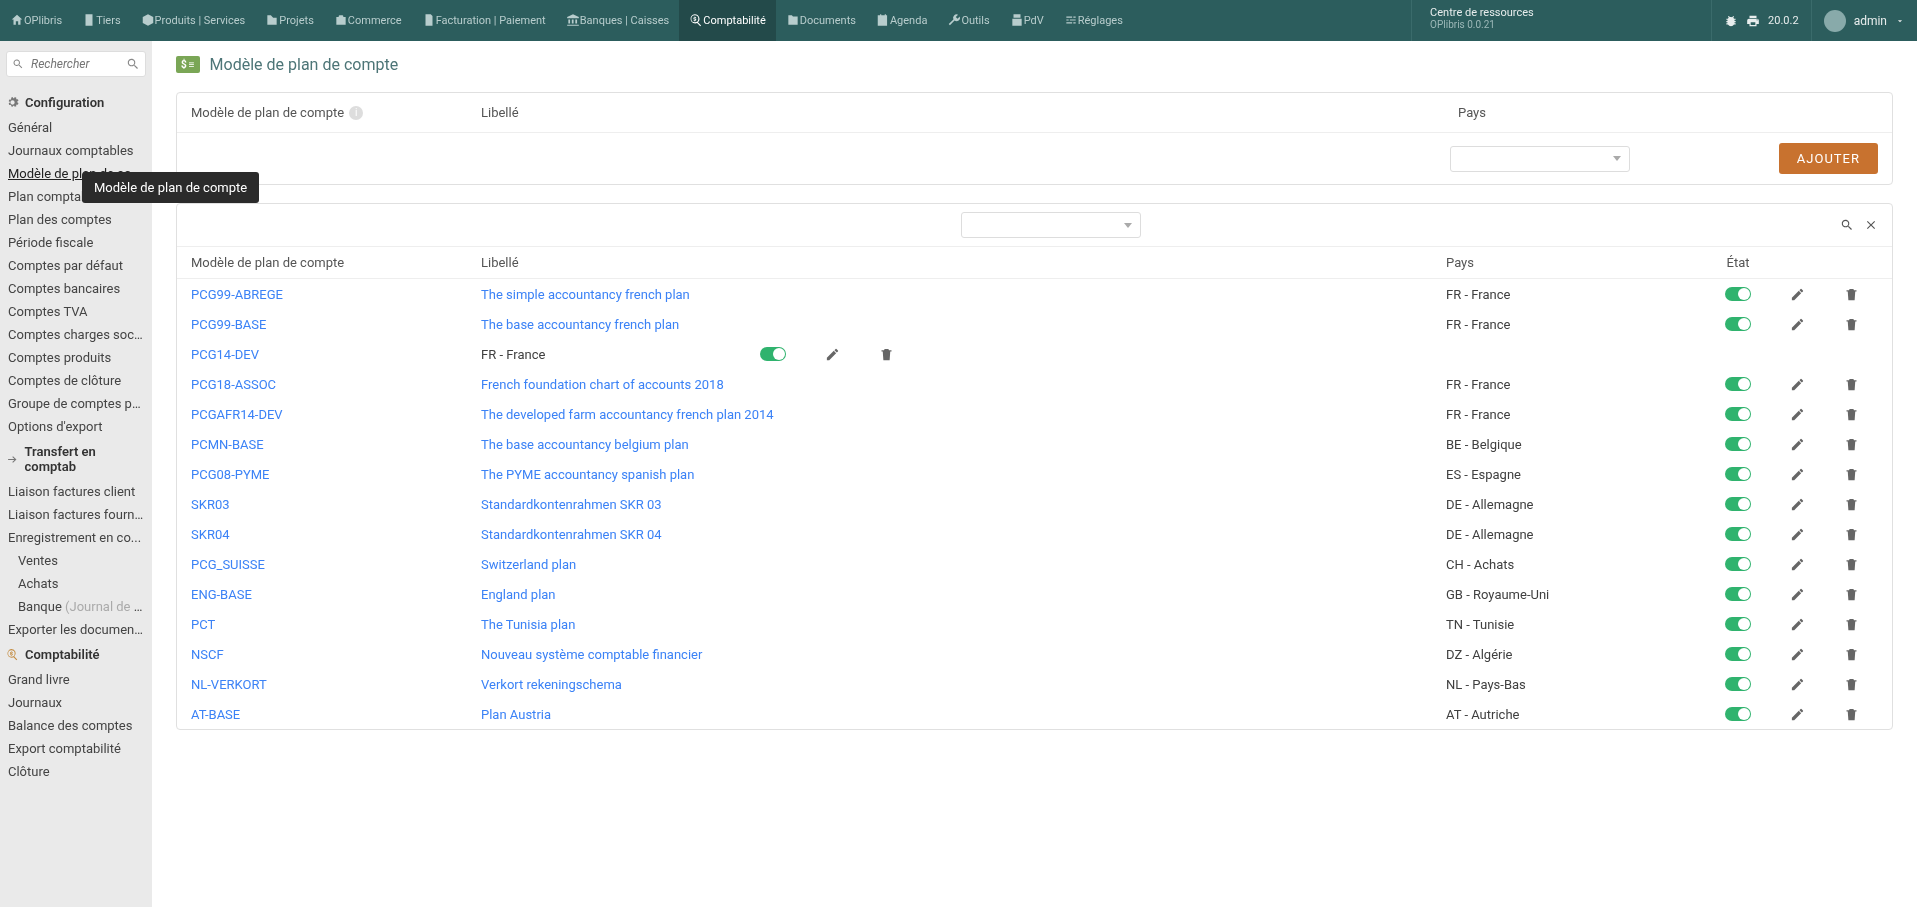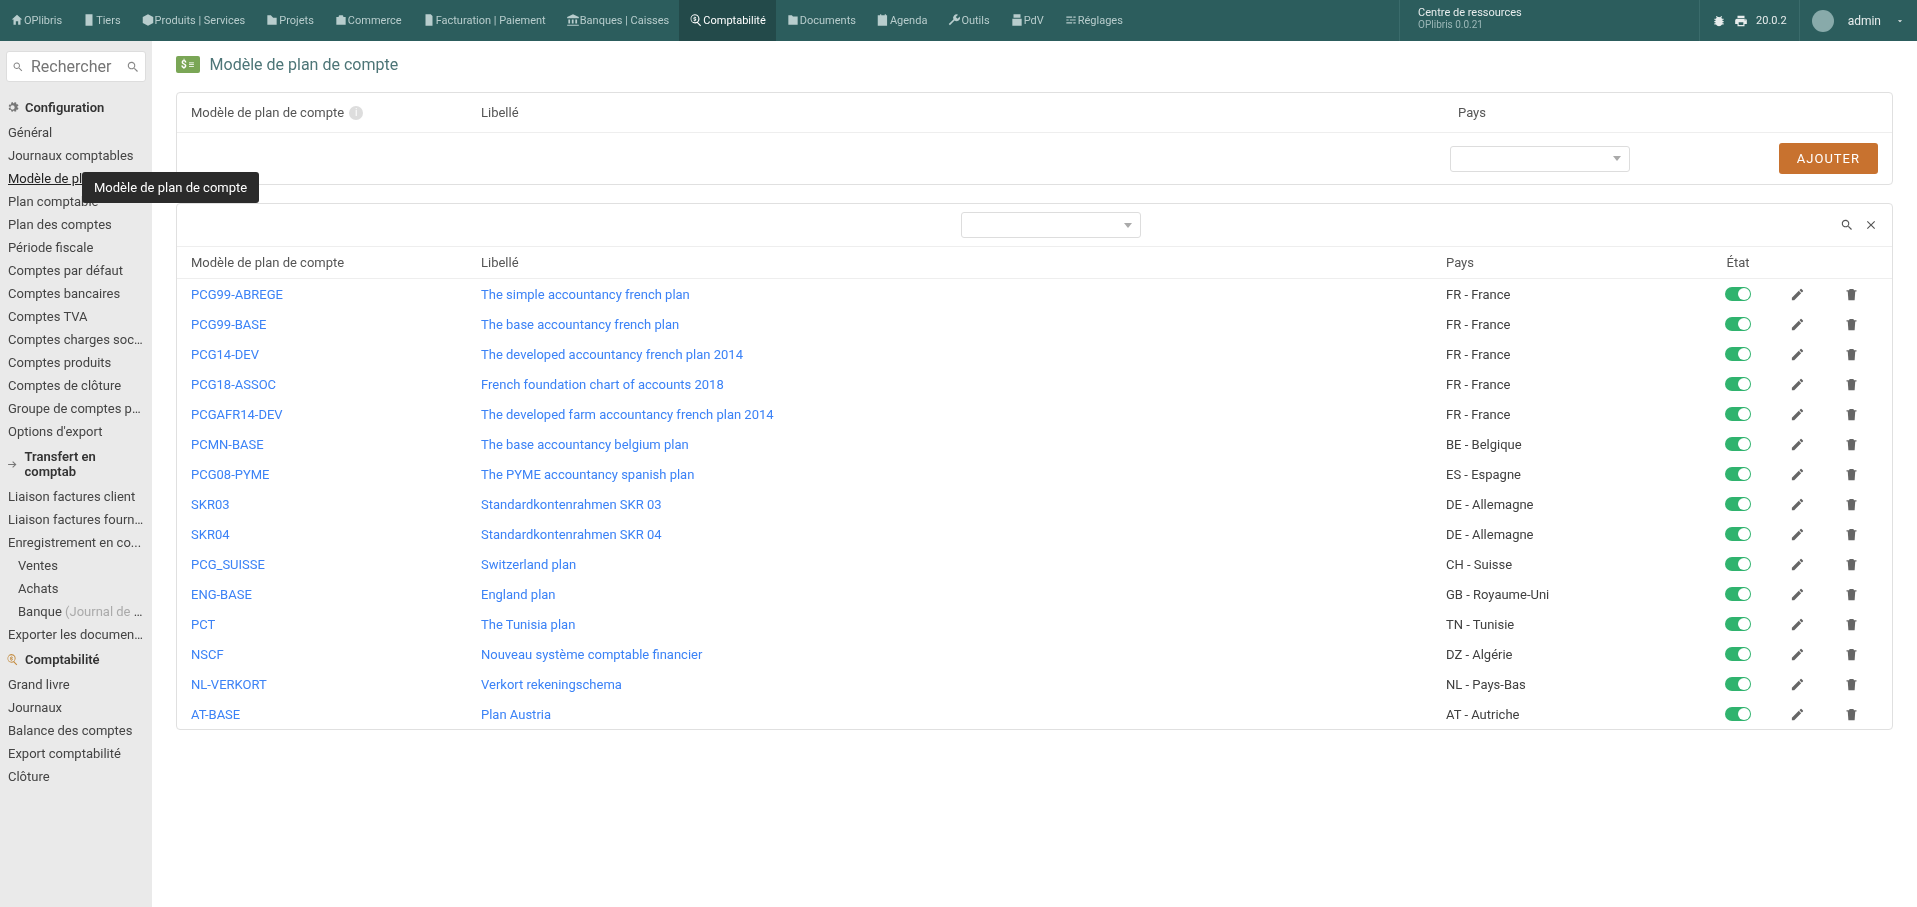--- a/index.html
+++ b/index.html
@@ -11,30 +11,30 @@
 .nav-item { display: flex; flex-direction: row; align-items: center; justify-content: center; padding: 0 10px; cursor: pointer; font-size: 11px; color: #b8cdcd; }
 .nav-item svg { width: 14px; height: 14px; margin-bottom: 2px; fill: #b8cdcd; }
 .nav-item.active { background: #234a4a; color: #fff; }
 .nav-item.active svg { fill: #fff; }
 .topnav-right { display: flex; }
 .resource-center { border-left: 1px solid #3a6b6b; padding: 6px 18px; font-size: 11px; color: #e8eded; min-width: 300px;}
 .resource-center .sub { font-size: 10px; color: #9cb8b8; }
 .top-icons { display: flex; align-items: center; gap: 8px; padding: 0 12px; border-left: 1px solid #3a6b6b; }
 .top-icons svg { width: 14px; height: 14px; fill: #e8eded; cursor: pointer; }
 .version-pill { color: #e8eded; font-size: 11px; }
-.user-block { display: flex; align-items: center; gap: 14px; padding: 0 12px; border-left: 1px solid #3a6b6b; color: #e8eded; font-size: 12px; cursor: pointer; }
+.user-block { display: flex; align-items: center; gap: 8px; padding: 0 12px; border-left: 1px solid #3a6b6b; color: #e8eded; font-size: 12px; cursor: pointer; }
 .avatar { width: 22px; height: 22px; border-radius: 50%; background: #8aa; display: inline-block; }
 
 
 .content { display: flex; height: calc(907px - 41px); }
 
 
 .sidebar { width: 152px; background: #eaeaea; padding: 10px 6px; overflow: hidden; }
 .searchwrap { position: relative; margin-bottom: 12px; }
-.searchwrap input { width: 100%; padding: 5px 24px 5px 24px; border: 1px solid #ddd; border-radius: 3px; font-size: 16px; background: #fff; }
+.searchwrap input { width: 100%; padding: 5px 24px 5px 24px; border: 1px solid #ddd; border-radius: 3px; font-size: 12px; background: #fff; font-style: italic; }
 .searchwrap .sicon { position: absolute; left: 6px; top: 50%; transform: translateY(-50%); fill: #888; width: 12px; height: 12px; }
 .searchwrap .sicon2 { position: absolute; right: 6px; top: 50%; transform: translateY(-50%); fill: #888; width: 14px; height: 14px; cursor: pointer; }
 .sb-title { display: flex; align-items: center; gap: 6px; font-weight: 600; color: #333; padding: 6px 0; font-size: 13px; }
 .sb-title svg { width: 13px; height: 13px; fill: #777; }
 .sb-title.orange svg { fill: #c38a3d; }
 .sb-link { display: block; padding: 4px 2px; font-size: 13px; color: #444; white-space: nowrap; overflow: hidden; text-overflow: ellipsis; cursor: pointer; position: relative;}
 .sb-link.active { text-decoration: underline; color: #222; }
 .sb-link.sub { padding-left: 12px; }
 .sb-link .faded { color: #aaa; }
 .tooltip { position: absolute; left: 82px; top: 172px; background: #2b2b2b; color: #fff; padding: 8px 12px; font-size: 13px; border-radius: 3px; z-index: 100; white-space: nowrap; }
@@ -332,21 +332,20 @@
               </svg>
             </div>
             <div class="tc-del">
               <svg class="ico-trash" viewBox="0 0 24 24">
                 <path d="M6 7h12l-1 14H7zm3-4h6l1 2h4v2H4V5h4z"></path>
               </svg>
             </div>
           </div>
           <div class="tbl-row">
             <div class="tc-code"><a>PCG14-DEV</a></div>
-            <div class="tc-label"><a>The developed accountancy french plan 2014</a></div>
             <div class="tc-country country">FR - France</div>
             <div class="tc-state">
               <div class="toggle"></div>
             </div>
             <div class="tc-edit">
               <svg class="ico-pencil" viewBox="0 0 24 24">
                 <path d="M3 17.25V21h3.75L17.8 9.94l-3.75-3.75zM20.7 7.04a1 1 0 000-1.41l-2.34-2.34a1 1 0 00-1.41 0l-1.83 1.83 3.75 3.75z"></path>
               </svg>
             </div>
             <div class="tc-del">
@@ -459,21 +458,21 @@
             </div>
             <div class="tc-del">
               <svg class="ico-trash" viewBox="0 0 24 24">
                 <path d="M6 7h12l-1 14H7zm3-4h6l1 2h4v2H4V5h4z"></path>
               </svg>
             </div>
           </div>
           <div class="tbl-row">
             <div class="tc-code"><a>PCG_SUISSE</a></div>
             <div class="tc-label"><a>Switzerland plan</a></div>
-            <div class="tc-country country">CH - Suisse</div>
+            <div class="tc-country country">CH - Achats</div>
             <div class="tc-state">
               <div class="toggle"></div>
             </div>
             <div class="tc-edit">
               <svg class="ico-pencil" viewBox="0 0 24 24">
                 <path d="M3 17.25V21h3.75L17.8 9.94l-3.75-3.75zM20.7 7.04a1 1 0 000-1.41l-2.34-2.34a1 1 0 00-1.41 0l-1.83 1.83 3.75 3.75z"></path>
               </svg>
             </div>
             <div class="tc-del">
               <svg class="ico-trash" viewBox="0 0 24 24">

